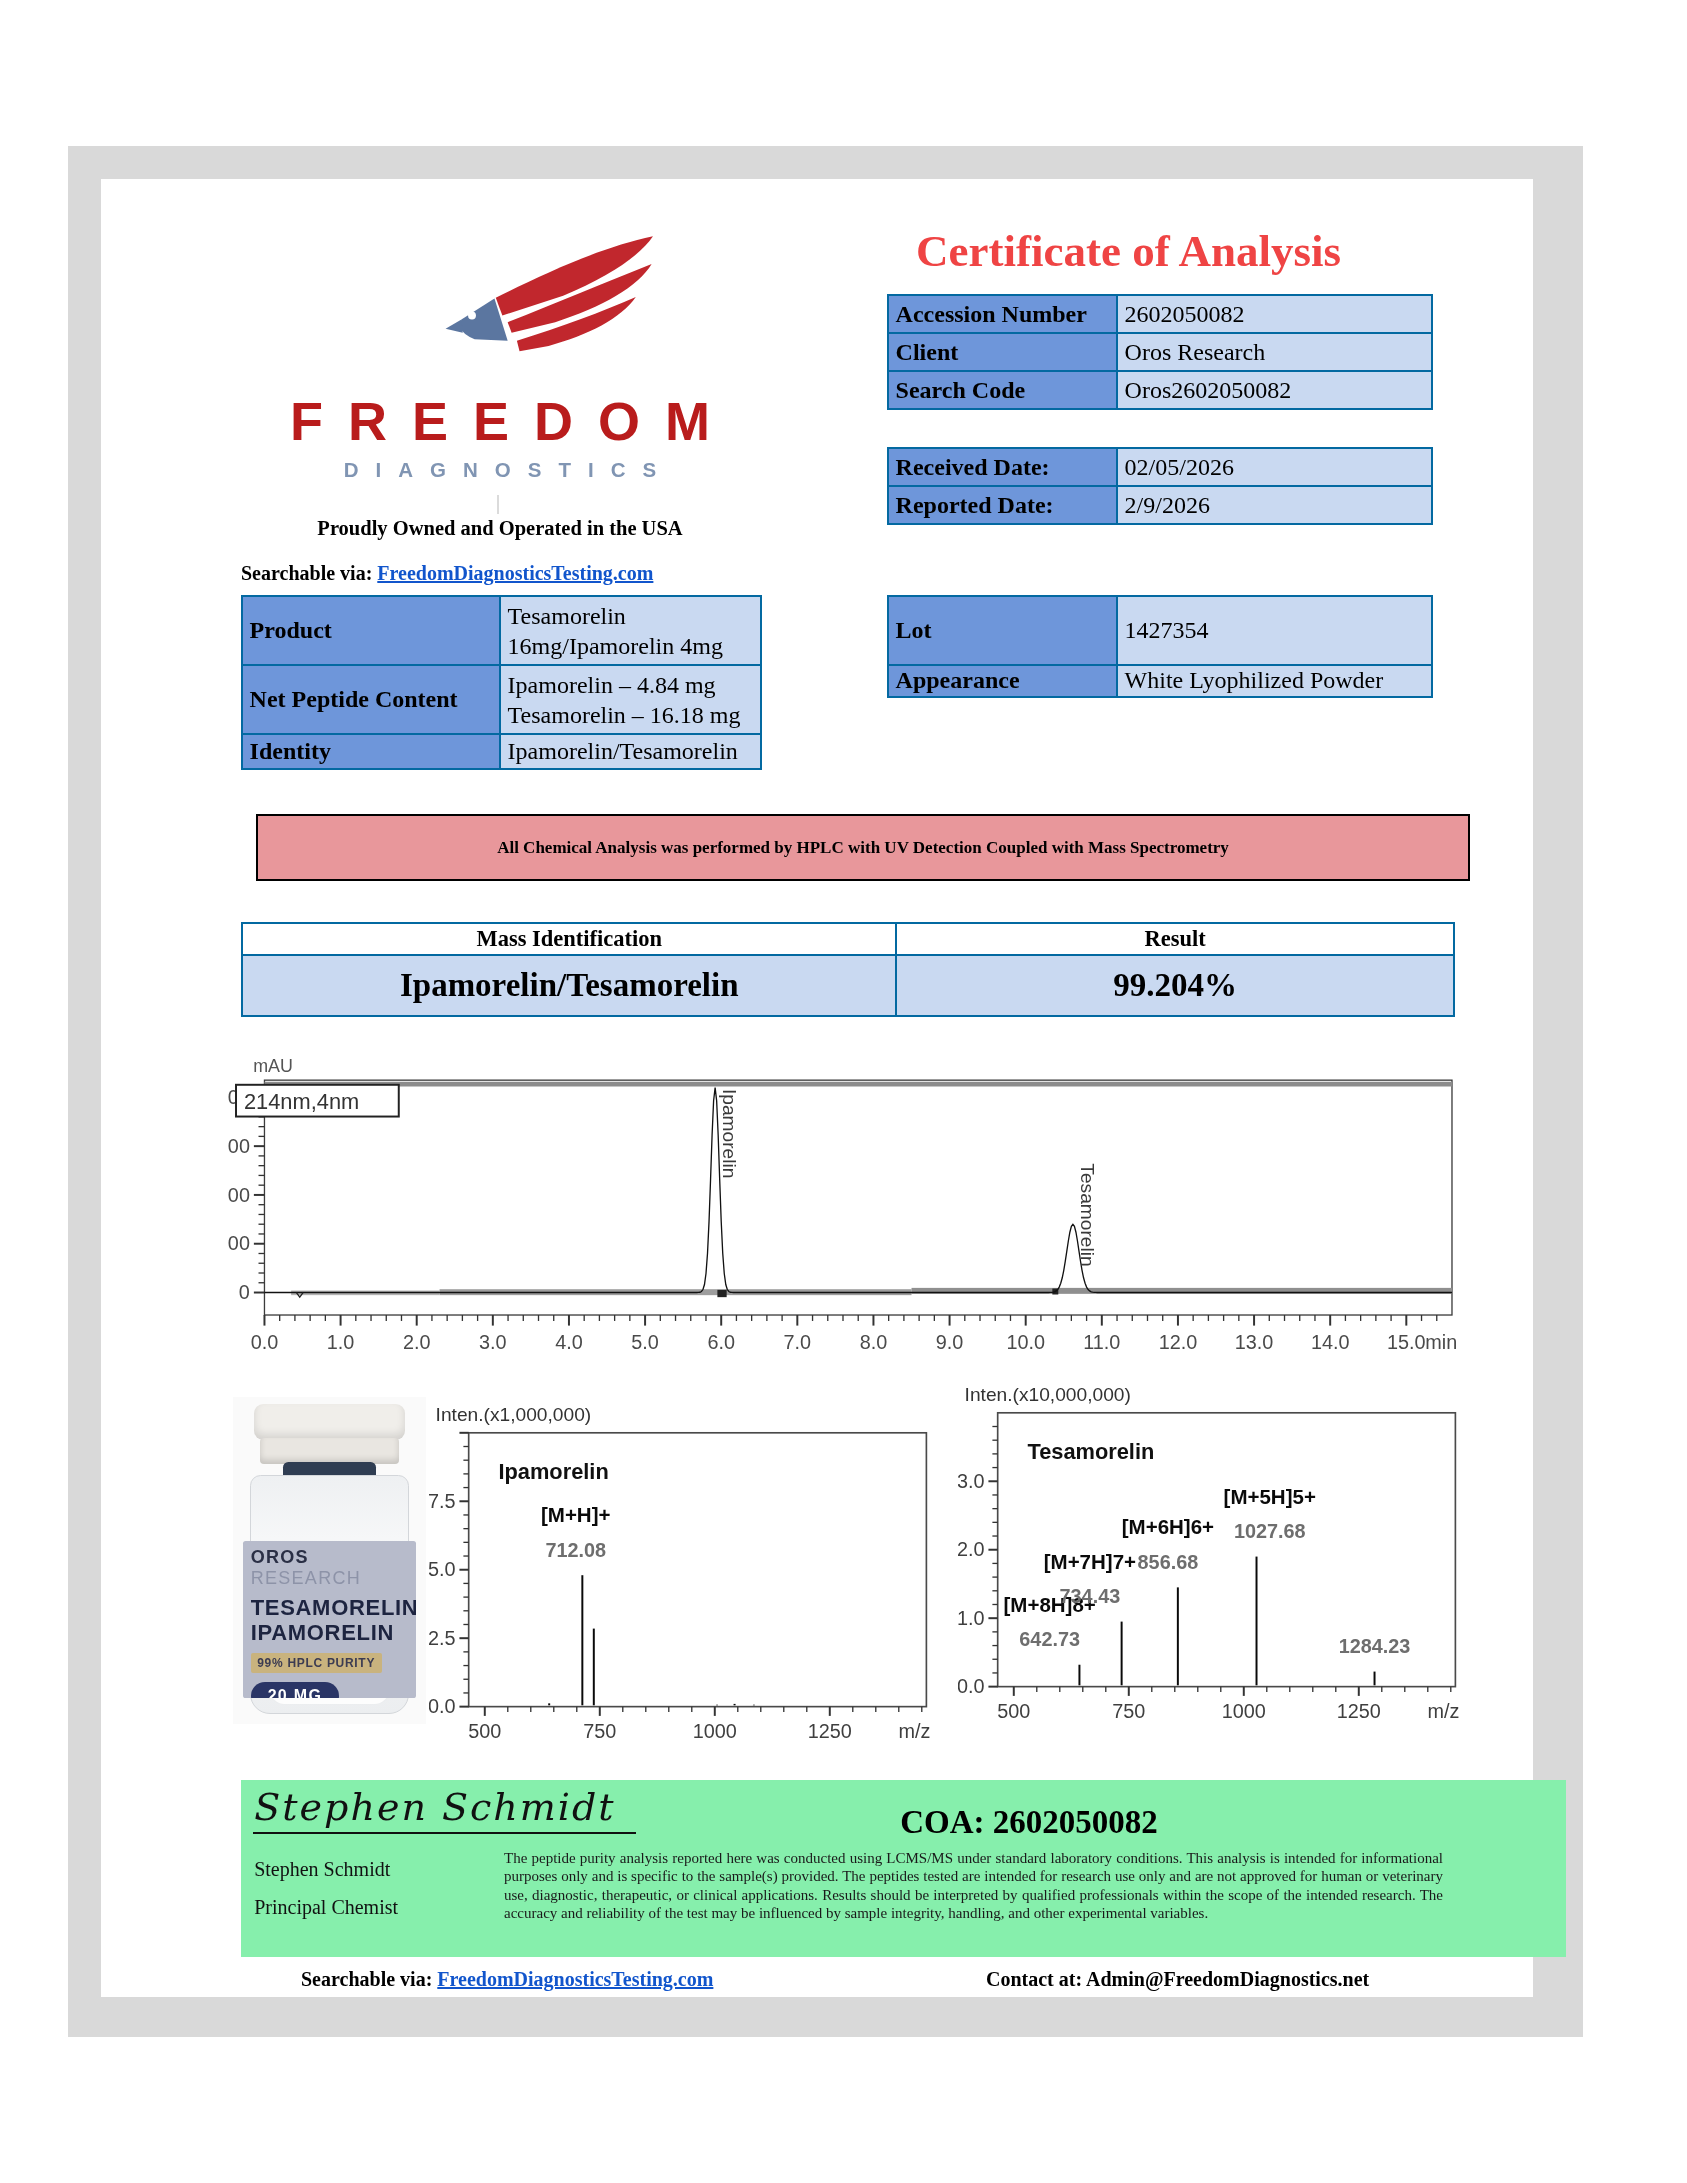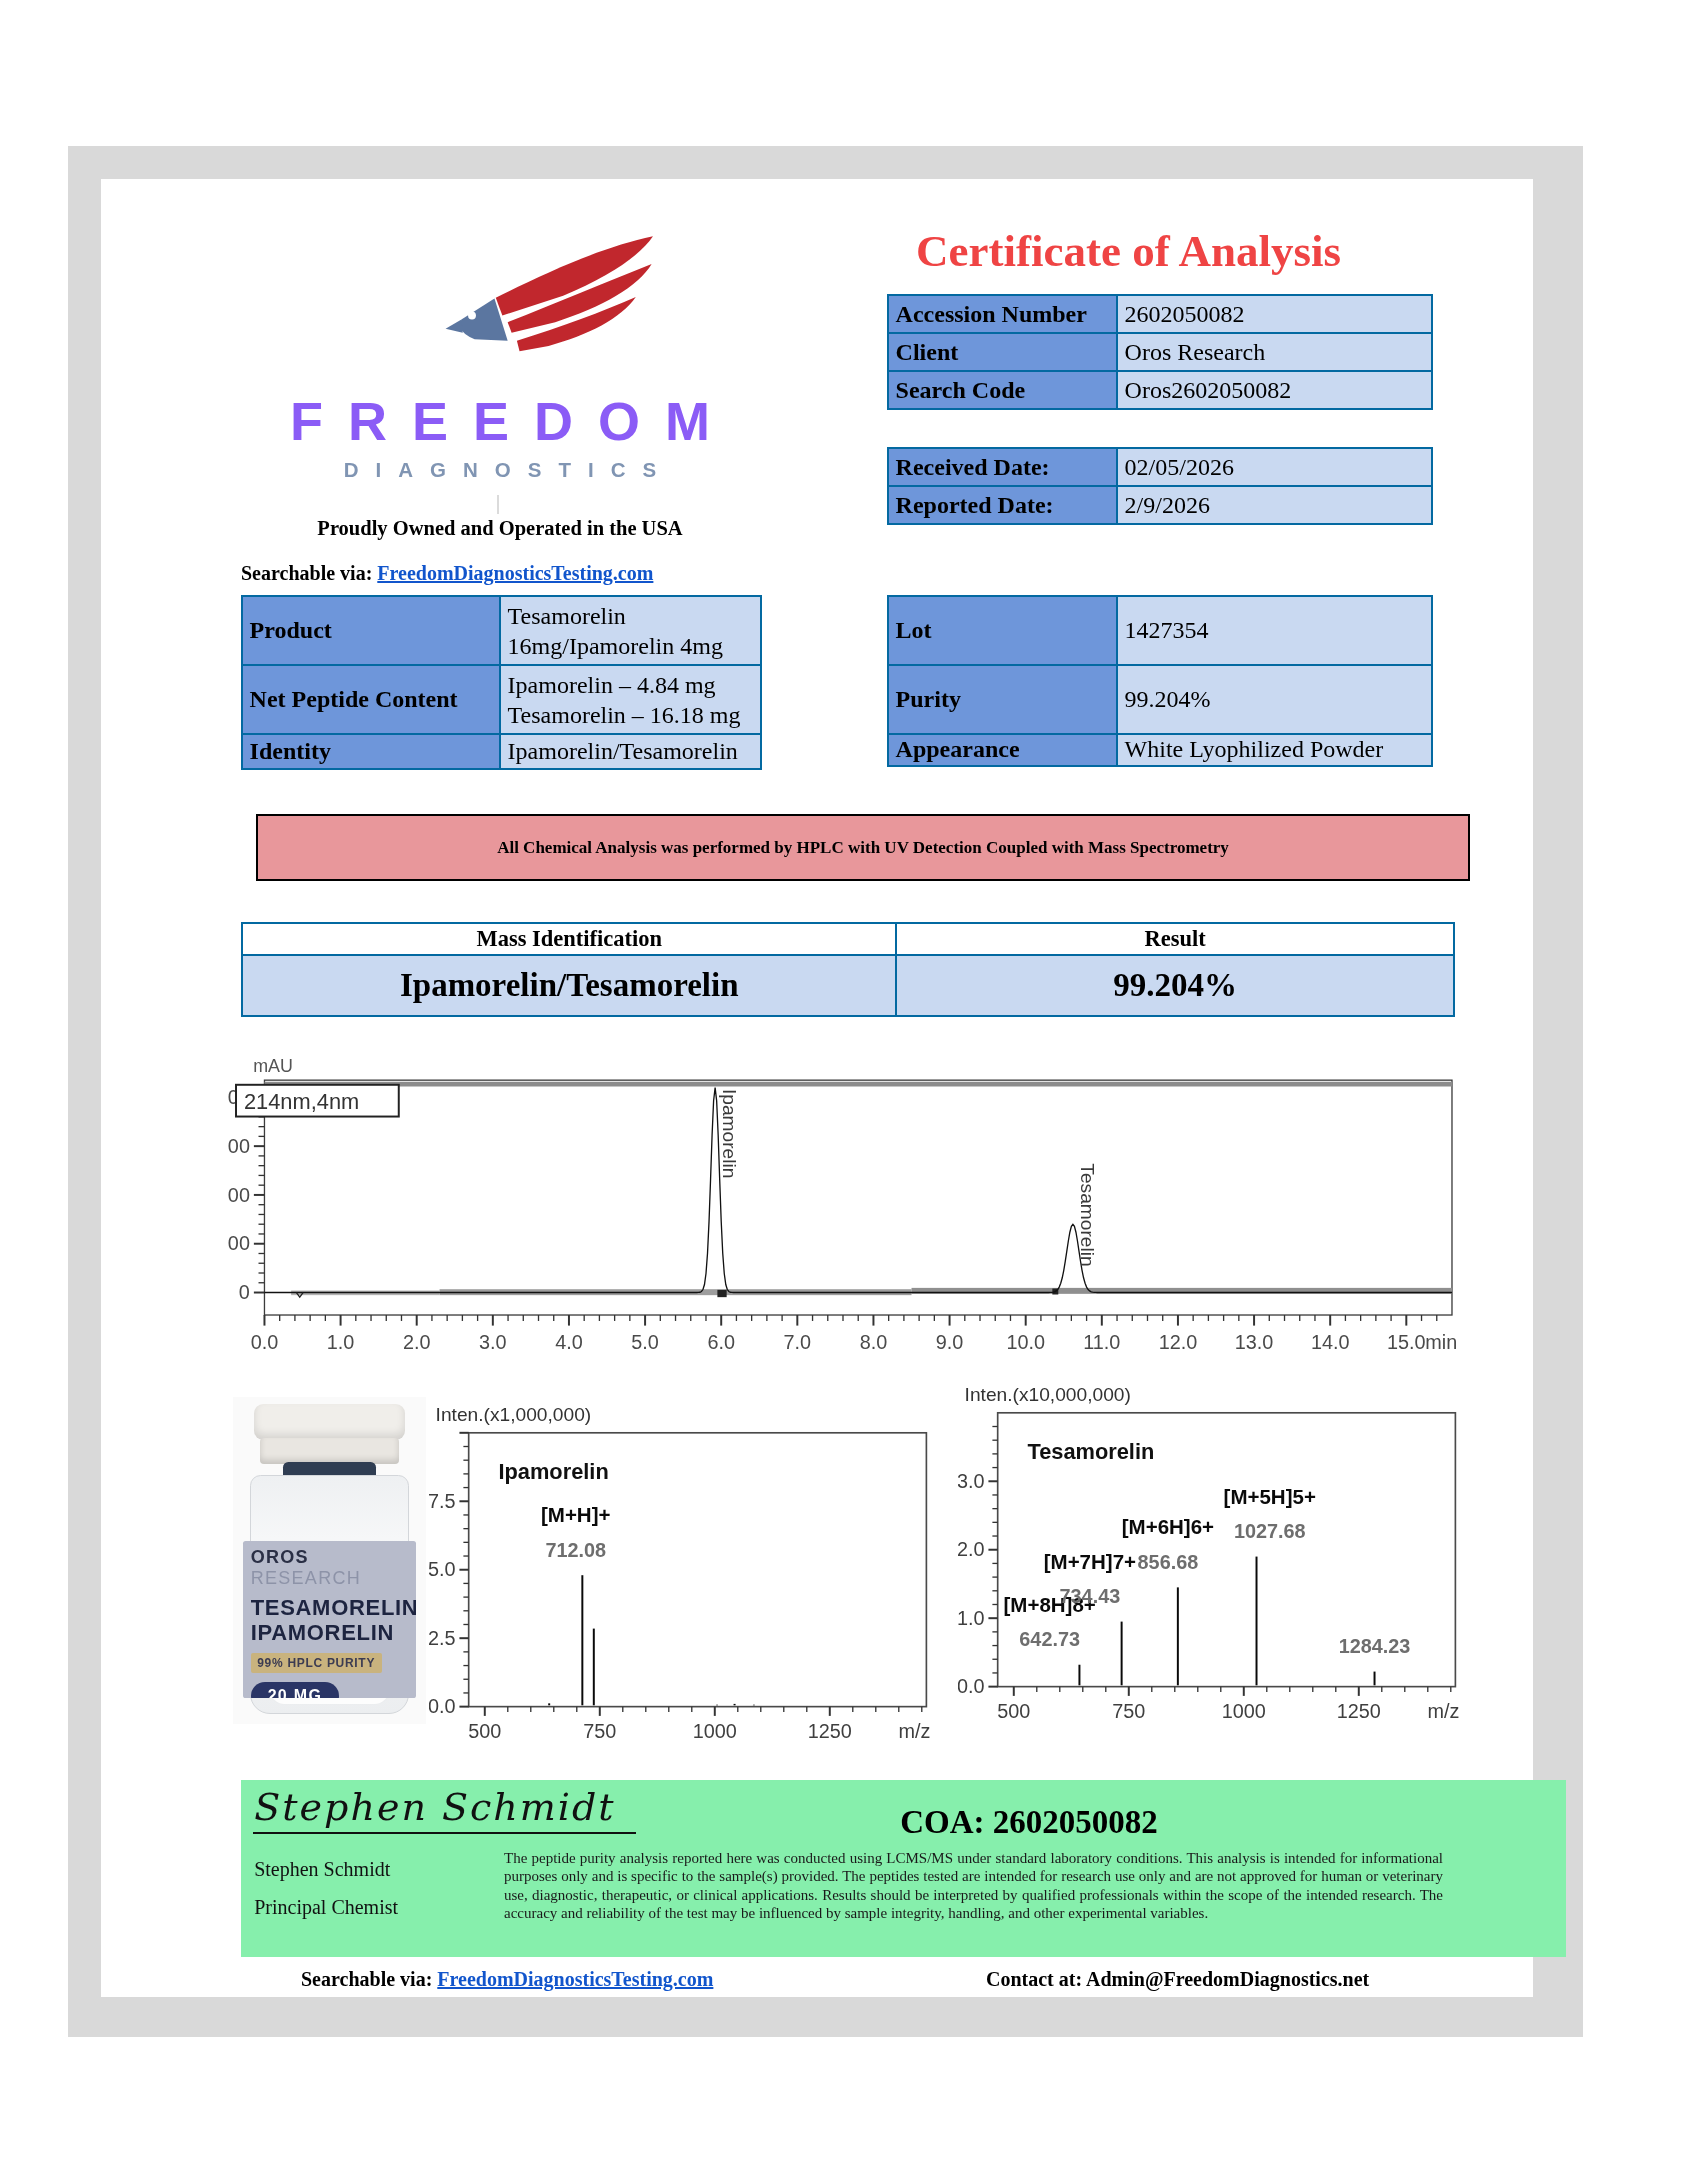--- a/index.html
+++ b/index.html
@@ -5,21 +5,21 @@
   * { margin:0; padding:0; box-sizing:border-box; }
   body { font-family:"Liberation Serif", serif; background:#ffffff; }
   #canvas { position:relative; width:1687px; height:2183px; background:#ffffff; overflow:hidden; }
   .gray-frame { position:absolute; left:68px; top:146px; width:1515px; height:1891px; background:#d9d9d9; }
   .page { position:absolute; left:101px; top:179px; width:1432px; height:1818px; background:#ffffff; }
 
   
   .logo-eagle { position:absolute; left:390px; top:235px; width:304px; height:142px; }
   .brand-freedom { position:absolute; left:265px; top:390px; width:470px; text-align:right;
       font-family:"Liberation Sans", sans-serif; font-weight:bold; font-size:54px; letter-spacing:25px;
-      color:#8b5cf6; text-indent:25px; }
+      color:#b91c1c; text-indent:25px; }
   .brand-diagnostics { position:absolute; left:265px; top:458px; width:470px; text-align:center;
       font-family:"Liberation Sans", sans-serif; font-weight:bold; font-size:20.5px; letter-spacing:17px;
       color:#8095b3; text-indent:17px; }
   .logo-divider { position:absolute; left:496px; top:491px; width:470px; color:#bbb; font-size:20px; }
   .tagline { position:absolute; left:265px; top:517px; width:470px; text-align:center;
       font-weight:bold; font-size:20.5px; color:#000; }
   .searchable-top { position:absolute; left:241px; top:562px; font-weight:bold; font-size:20px; color:#000; }
   .page-title { position:absolute; left:814px; top:225px; width:629px; text-align:center;
       font-weight:bold; font-size:45px; color:#ef4444; }
 
@@ -188,24 +188,20 @@
 
   <table class="coa" id="lot-table">
     <colgroup>
         <col style="width:229px">
         <col>
       </colgroup>
     <tbody>
         <tr class="row-tall">
           <td class="lbl">Lot</td>
           <td class="val">1427354</td>
-        </tr>
-    <tr class="row-tall">
-          <td class="lbl">Purity</td>
-          <td class="val">99.204%</td>
         </tr>
     <tr class="row-short">
           <td class="lbl">Appearance</td>
           <td class="val">White Lyophilized Powder</td>
         </tr>
   </tbody>
     </table>
 
   <div class="banner">All Chemical Analysis was performed by HPLC with UV Detection Coupled with Mass Spectrometry</div>
 

